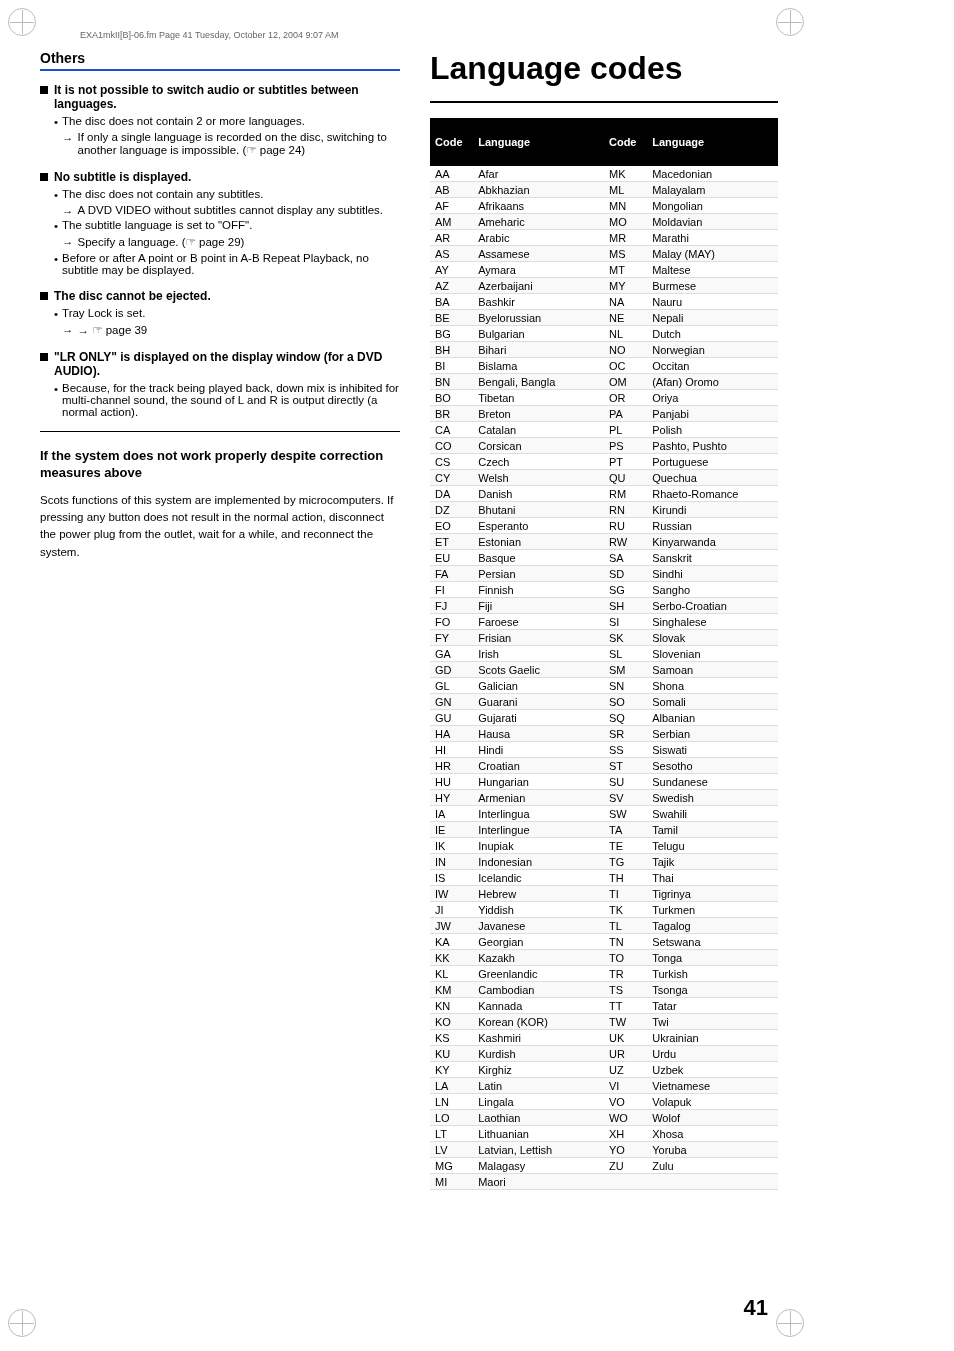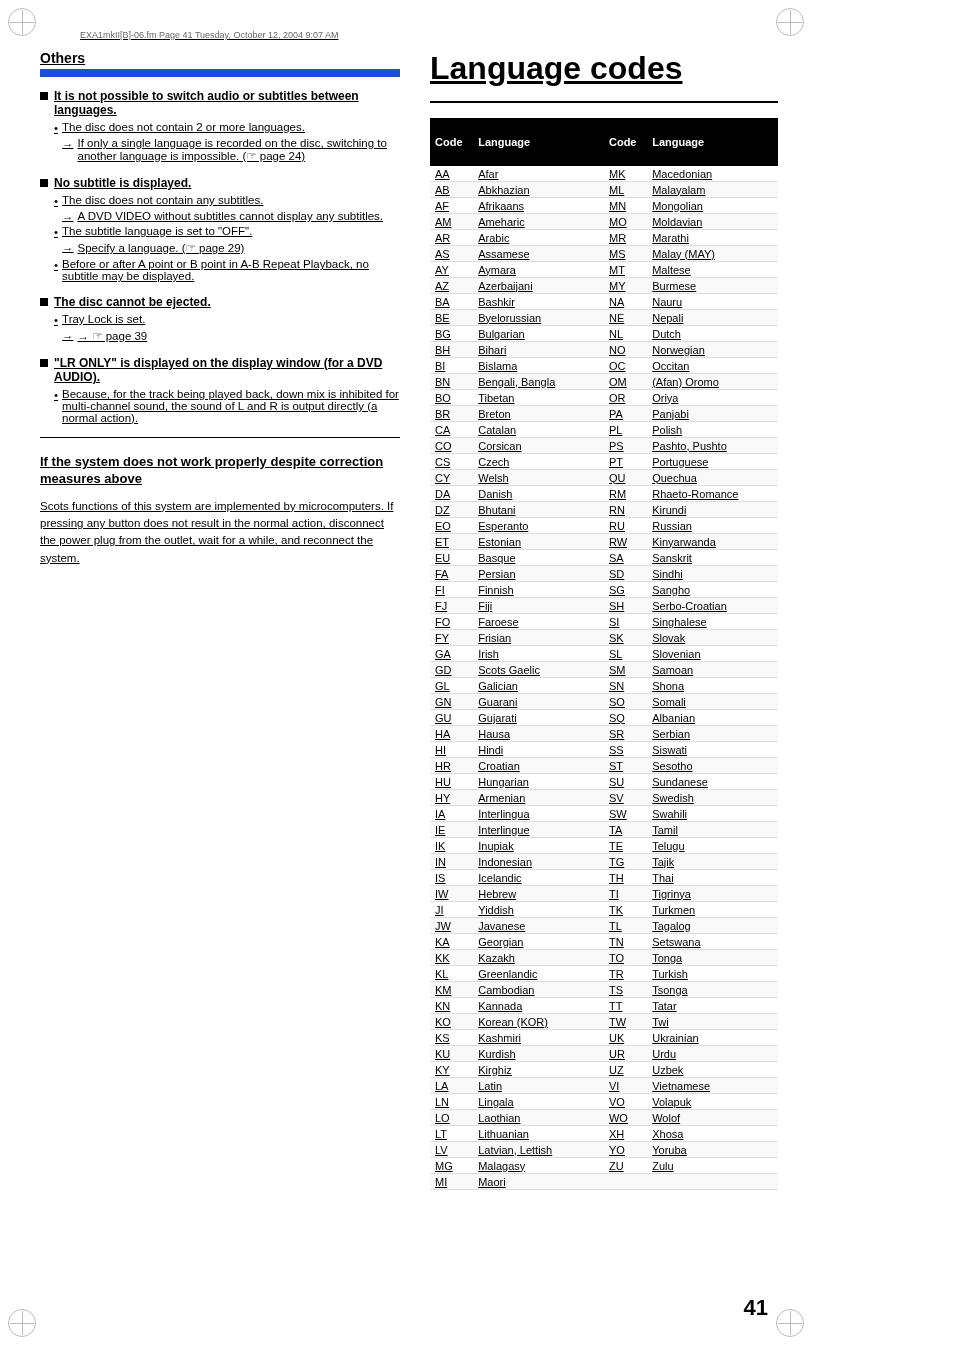--- a/index.html
+++ b/index.html
@@ -10,21 +10,20 @@
       font-family: Arial, Helvetica, sans-serif;
       font-size: 12px;
       color: #000;
       position: relative;
     }
     .page {
       width: 818px;
       min-height: 1351px;
       padding: 30px 40px;
       position: relative;
-      text-decoration: underline;
     }
     
     .corner {
       position: absolute;
       width: 30px;
       height: 30px;
       font-size: 18px;
       color: #999;
     }
     .corner.tl { top: 10px; left: 10px; }
@@ -65,21 +64,21 @@
     }
     .right-col {
       flex: 1;
       padding-left: 10px;
     }
 
     
     .section-heading {
       font-size: 14px;
       font-weight: bold;
-      border-bottom: 8px solid #1d4ed8;
+      border-bottom: 2px solid #1d4ed8;
       padding-bottom: 3px;
       margin-bottom: 12px;
     }
 
     
     .bullet-item {
       display: flex;
       gap: 6px;
       margin-bottom: 10px;
     }

